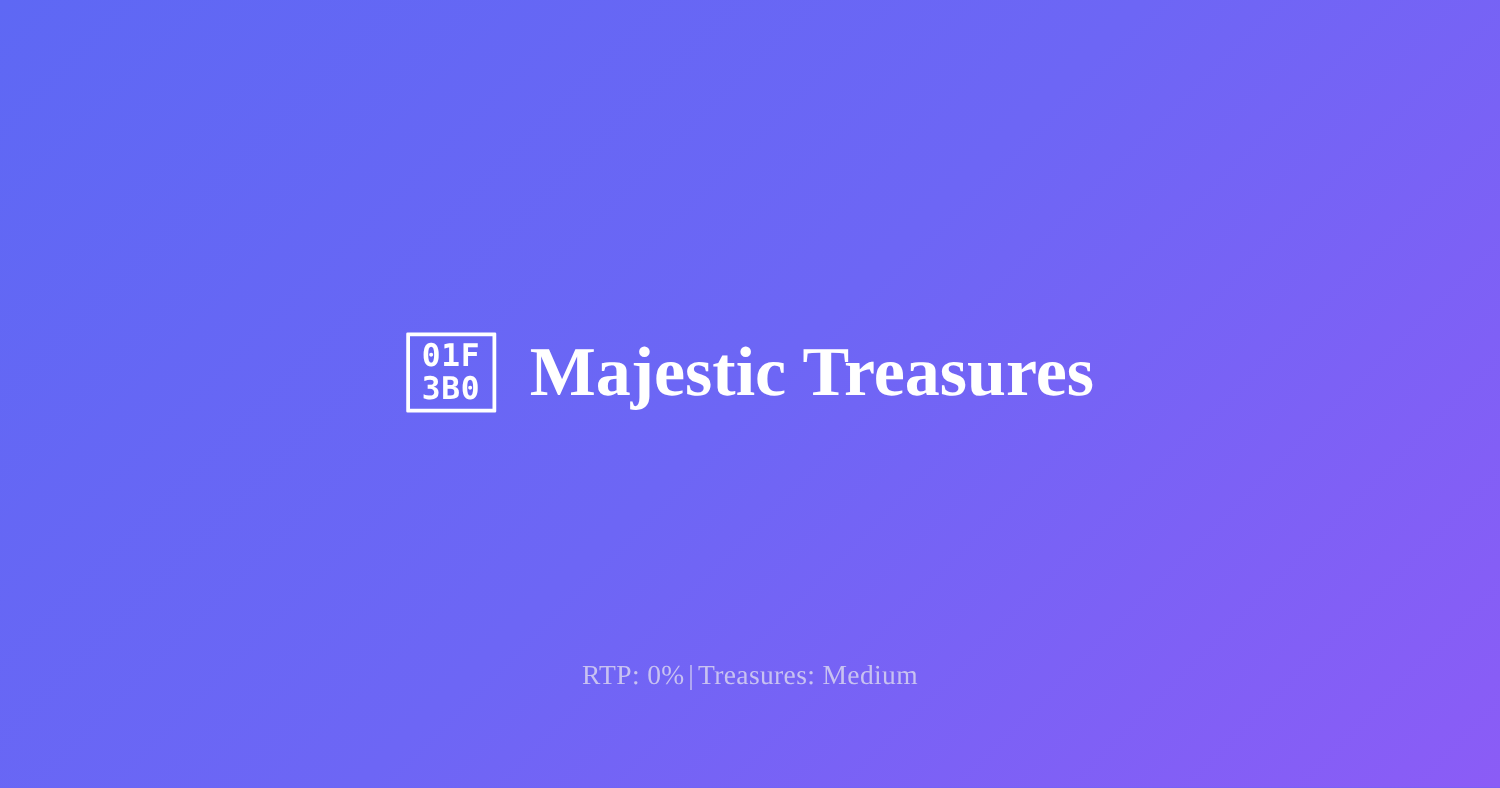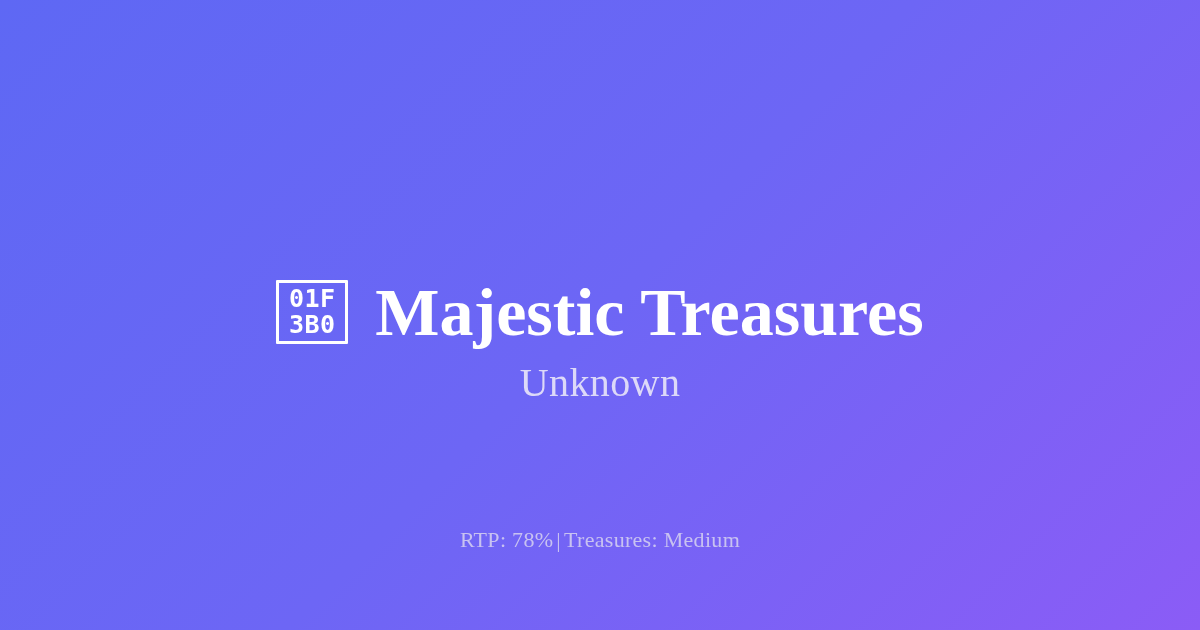--- a/index.html
+++ b/index.html
@@ -66,21 +66,21 @@
 
   .tofu-row {
     display: block;
     line-height: 26px;
     height: 26px;
   }
 
   .title-text {
     font-family: "Liberation Serif", "DejaVu Serif", serif;
     font-weight: 700;
-    font-size: 68px;
+    font-size: 56px;
     line-height: 1;
     color: #ffffff;
     letter-spacing: 0px;
   }
 
   
   .subtitle {
     position: absolute;
     left: 0;
     right: 0;
@@ -122,19 +122,18 @@
 
     <span class="tofu">
       <span class="tofu-row">01F</span>
       <span class="tofu-row">3B0</span>
     </span>
 
     <h1 class="title-text">Majestic Treasures</h1>
 
   </div>
 
-  <div class="subtitle">Unknown</div>
 
   <div class="meta">
-    <span>RTP: 78%</span><span class="meta-sep">|</span><span>Treasures: Medium</span>
+    <span>RTP: 0%</span><span class="meta-sep">|</span><span>Treasures: Medium</span>
   </div>
 
 </div>
 
 </body></html>

